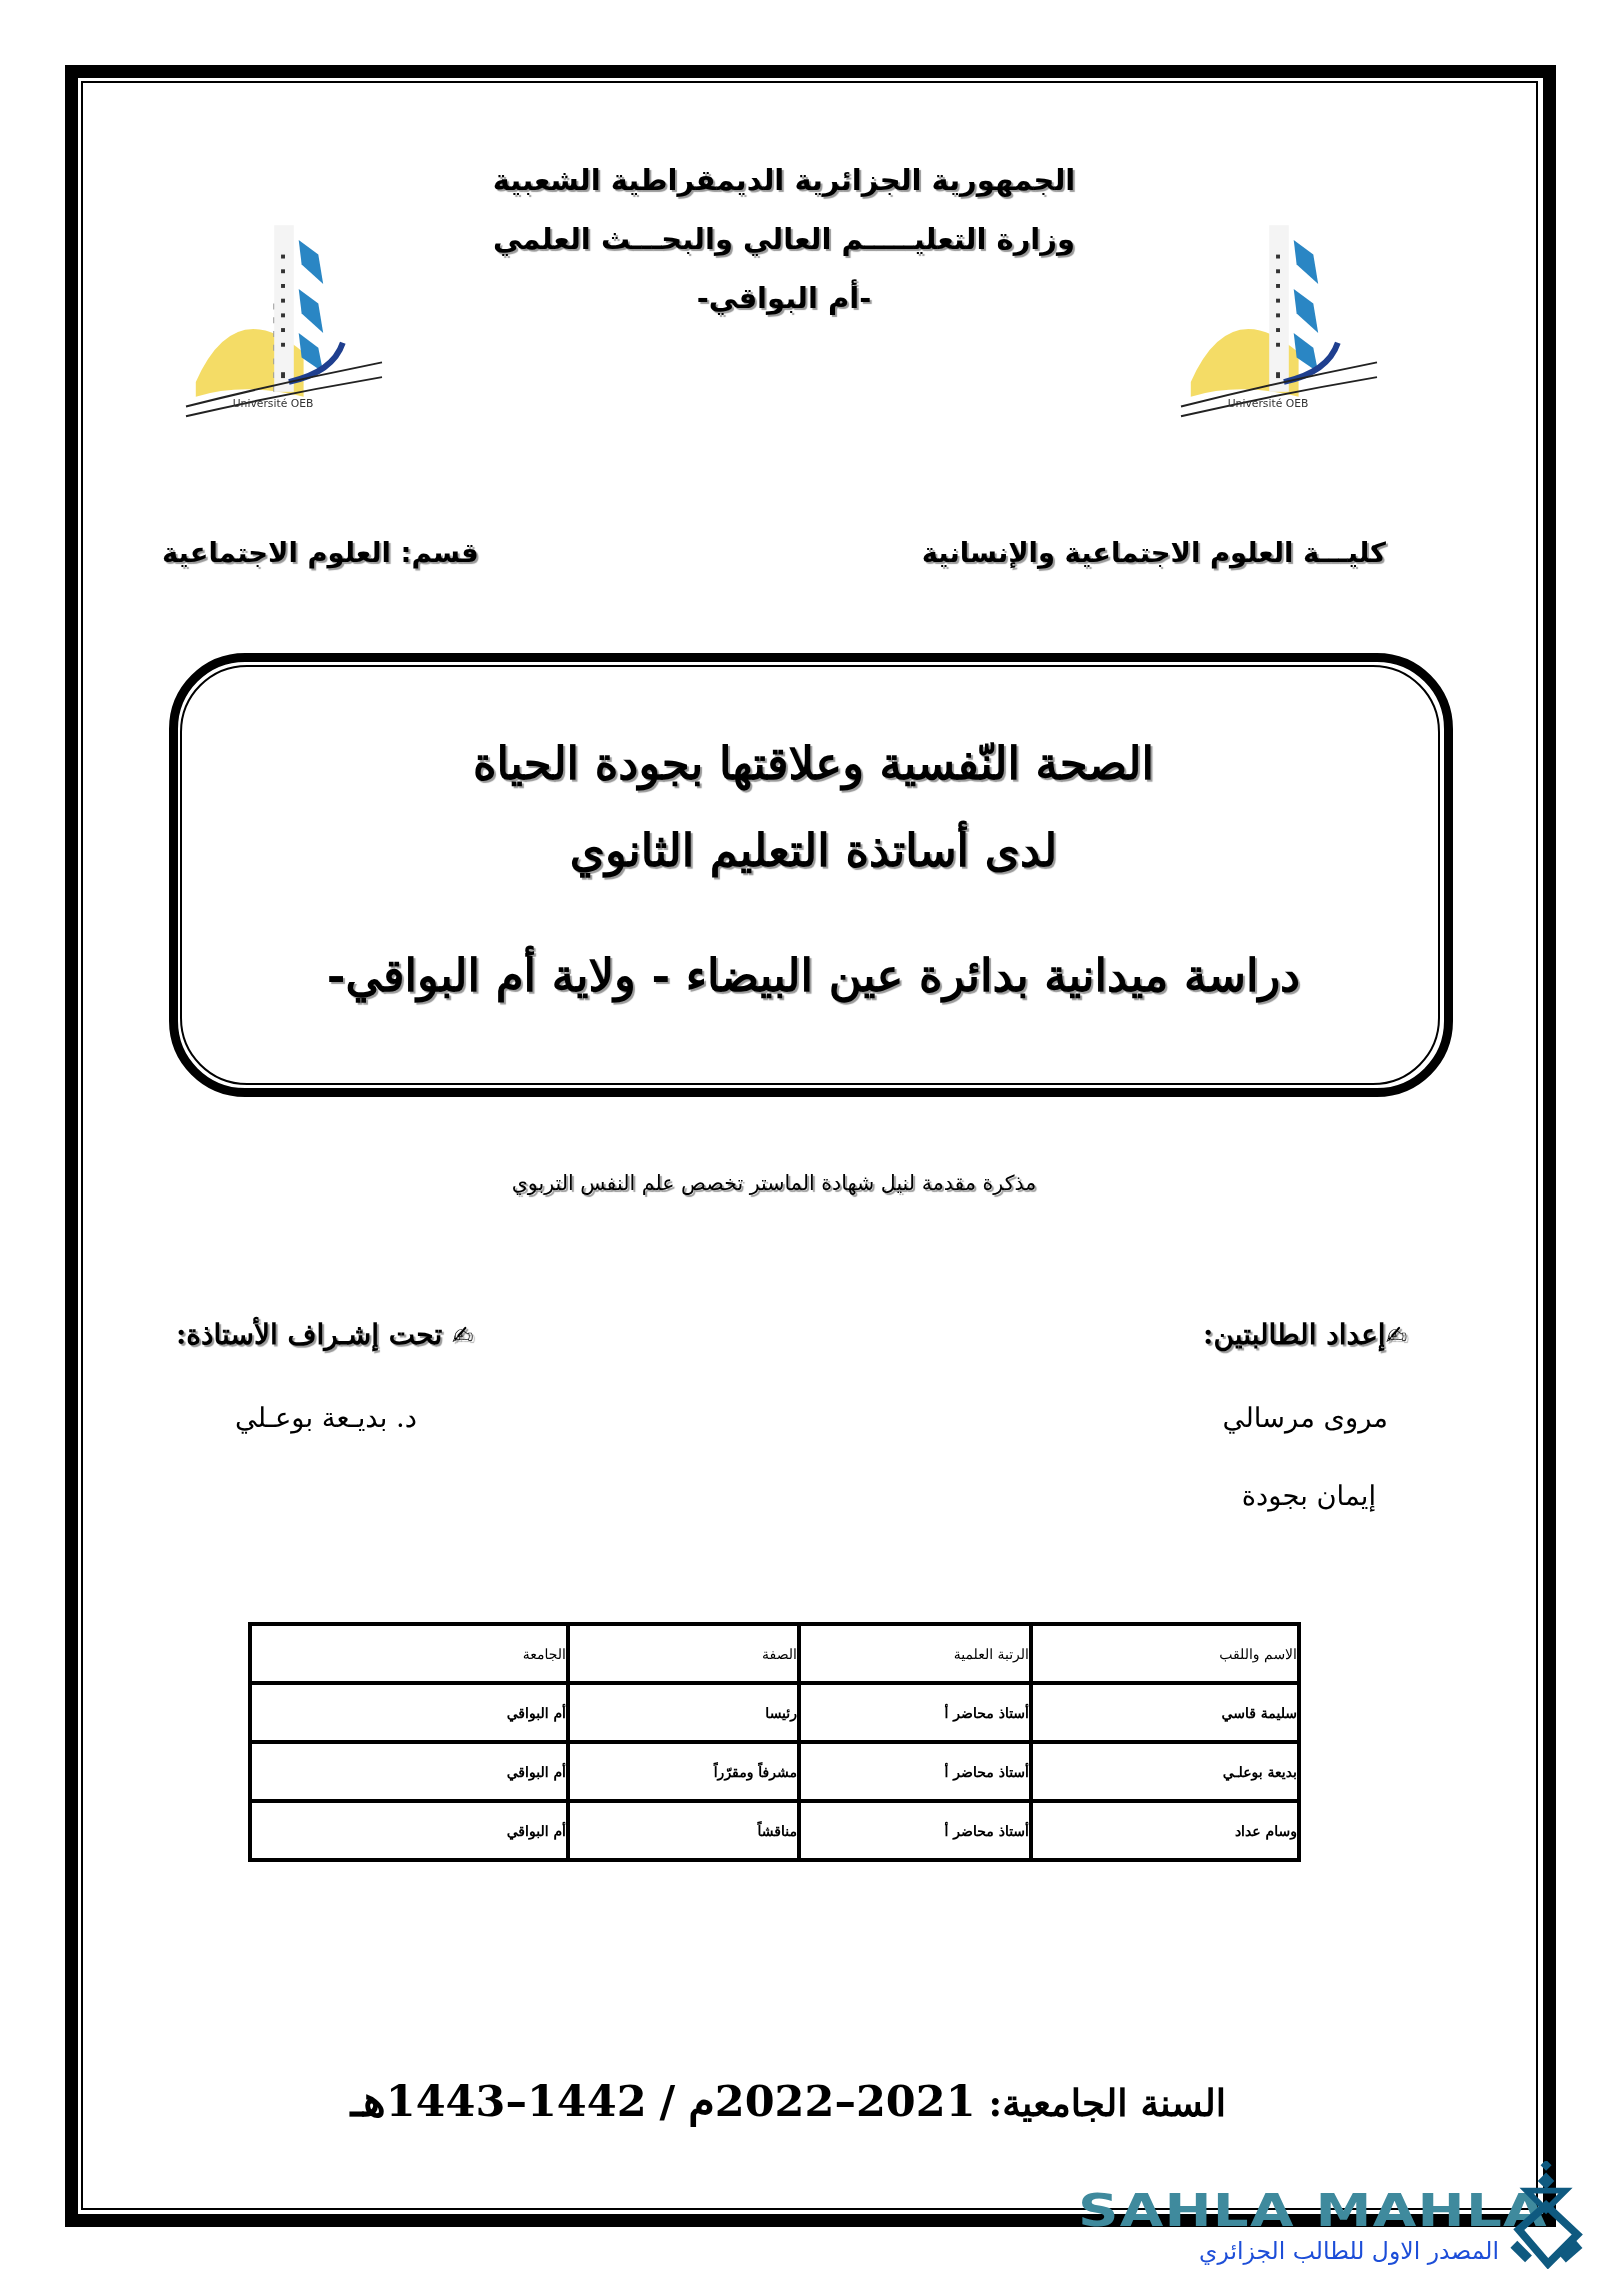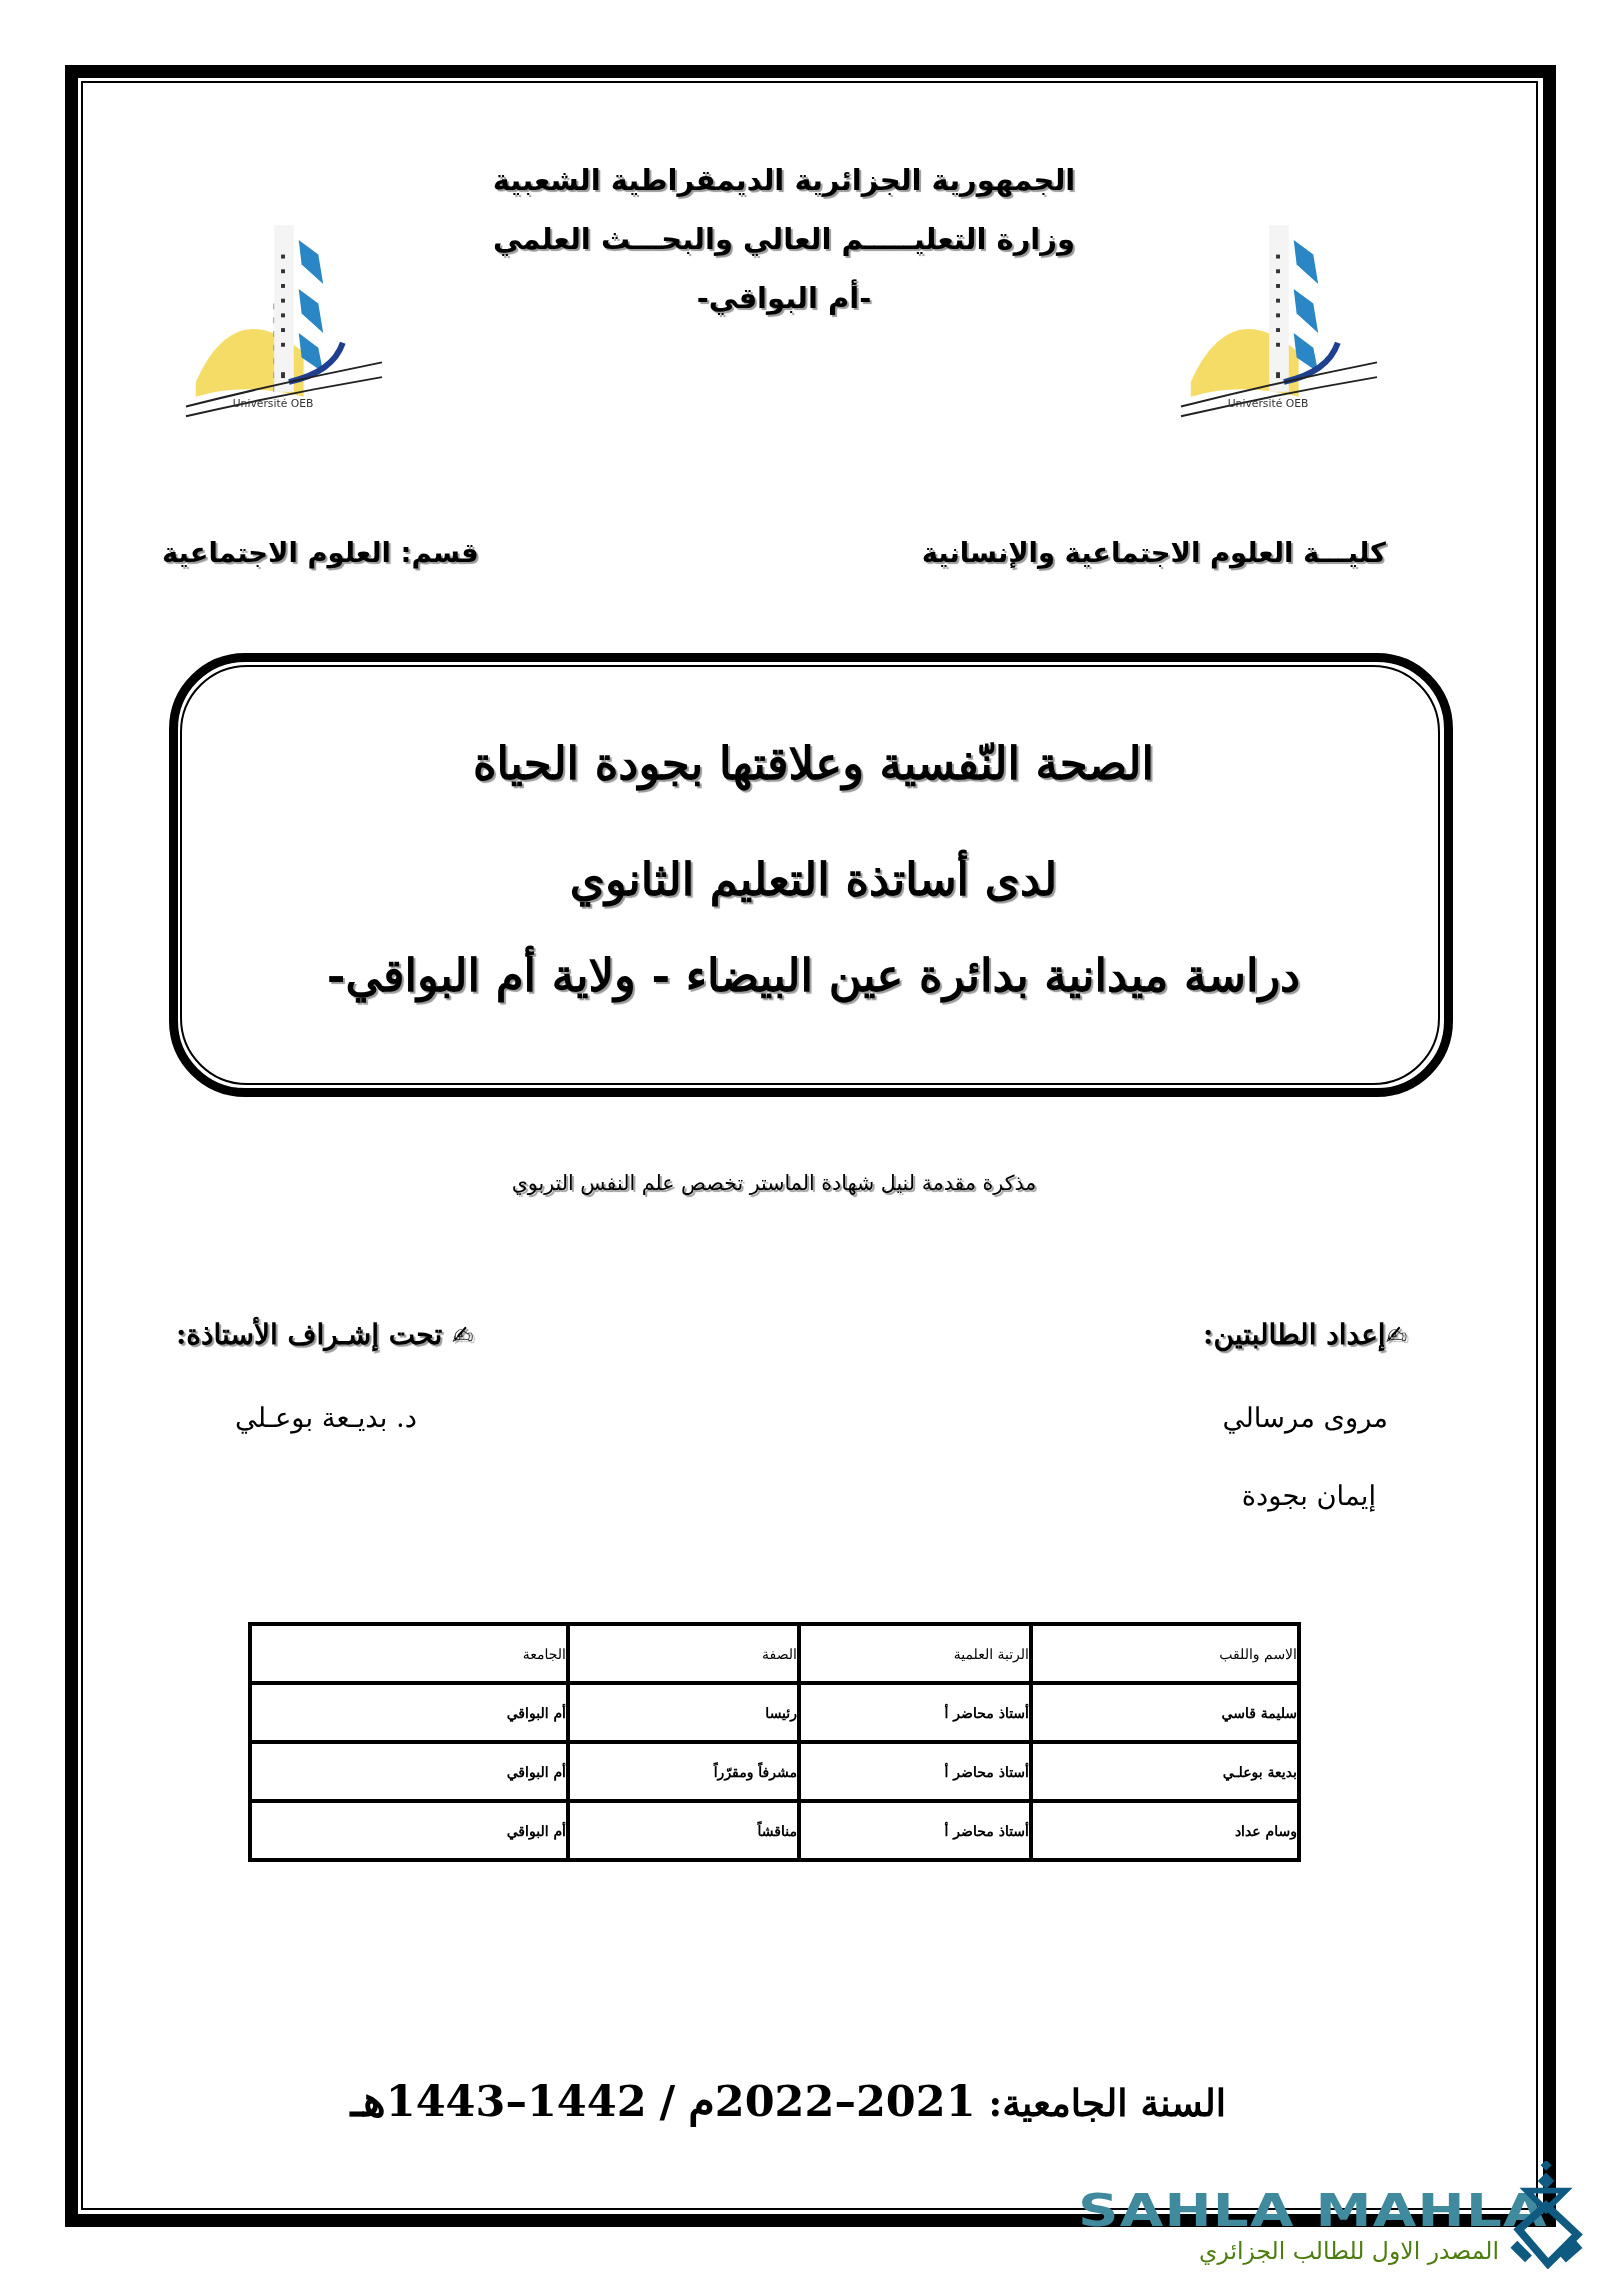--- a/index.html
+++ b/index.html
@@ -49,21 +49,21 @@
 
   .year { position: absolute; left: 363px; top: 2076px; width: 863px; text-align: center;
           font-family: "DejaVu Serif", serif; font-weight: bold; font-size: 37px; white-space: nowrap; }
   .year .num { font-size: 43px; }
 
   
   .wm-latin { position: absolute; left: 1078px; top: 2184px; direction: ltr;
               font-family: "DejaVu Sans", sans-serif; font-size: 45px; letter-spacing: 1px;
               color: #3f8a9d; font-weight: bold; transform: scaleX(1.25); transform-origin: left; }
   .wm-arabic { position: absolute; left: 1078px; top: 2237px; width: 421px; text-align: right;
-               font-family: "DejaVu Sans", sans-serif; font-size: 23.5px; color: #4d7c0f; }
+               font-family: "DejaVu Sans", sans-serif; font-size: 23.5px; color: #1d4ed8; }
   .wm-logo { position: absolute; left: 1509px; top: 2161px; width: 78px; height: 108px; }
 </style>
 </head>
 <body>
 
 <div class="frame-outer"></div>
 <div class="frame-inner"></div>
 
 <svg class="logo logo-left" viewBox="0 0 220 250">
   <path d="M20 200 Q60 110 130 170 L130 215 Q70 200 20 215 Z" fill="#f2d64b" opacity="0.85"></path>
@@ -115,21 +115,21 @@
   <div>وزارة التعليـــــم العالي والبحـــث العلمي</div>
   <div>-أم البواقي-</div>
 </div>
 
 <div class="faculty shadow-text" style="right:235px;">كليـــة العلوم الاجتماعية والإنسانية</div>
 <div class="faculty shadow-text" style="left:162px;">قسم: العلوم الاجتماعية</div>
 
 <div class="title-box"></div>
 <div class="title-box-inner"></div>
 <div class="title-text shadow-text" style="top:737px;">الصحة النّفسية وعلاقتها بجودة الحياة</div>
-<div class="title-text shadow-text" style="top:853px;">لدى أساتذة التعليم الثانوي</div>
+<div class="title-text shadow-text" style="top:824px;">لدى أساتذة التعليم الثانوي</div>
 <div class="title-text shadow-text" style="top:949px;">دراسة ميدانية بدائرة عين البيضاء - ولاية أم البواقي-</div>
 
 <div class="memo shadow-text">مذكرة مقدمة لنيل شهادة الماستر تخصص علم النفس التربوي</div>
 
 <div class="label shadow-text" style="right:214px; top:1318px;">
   <span class="pen">✍</span><span>إعداد الطالبتين:</span>
 </div>
 <div class="name" style="right:233px; top:1402px;">مروى مرسالي</div>
 <div class="name" style="right:245px; top:1480px;">إيمان بجودة</div>
 

